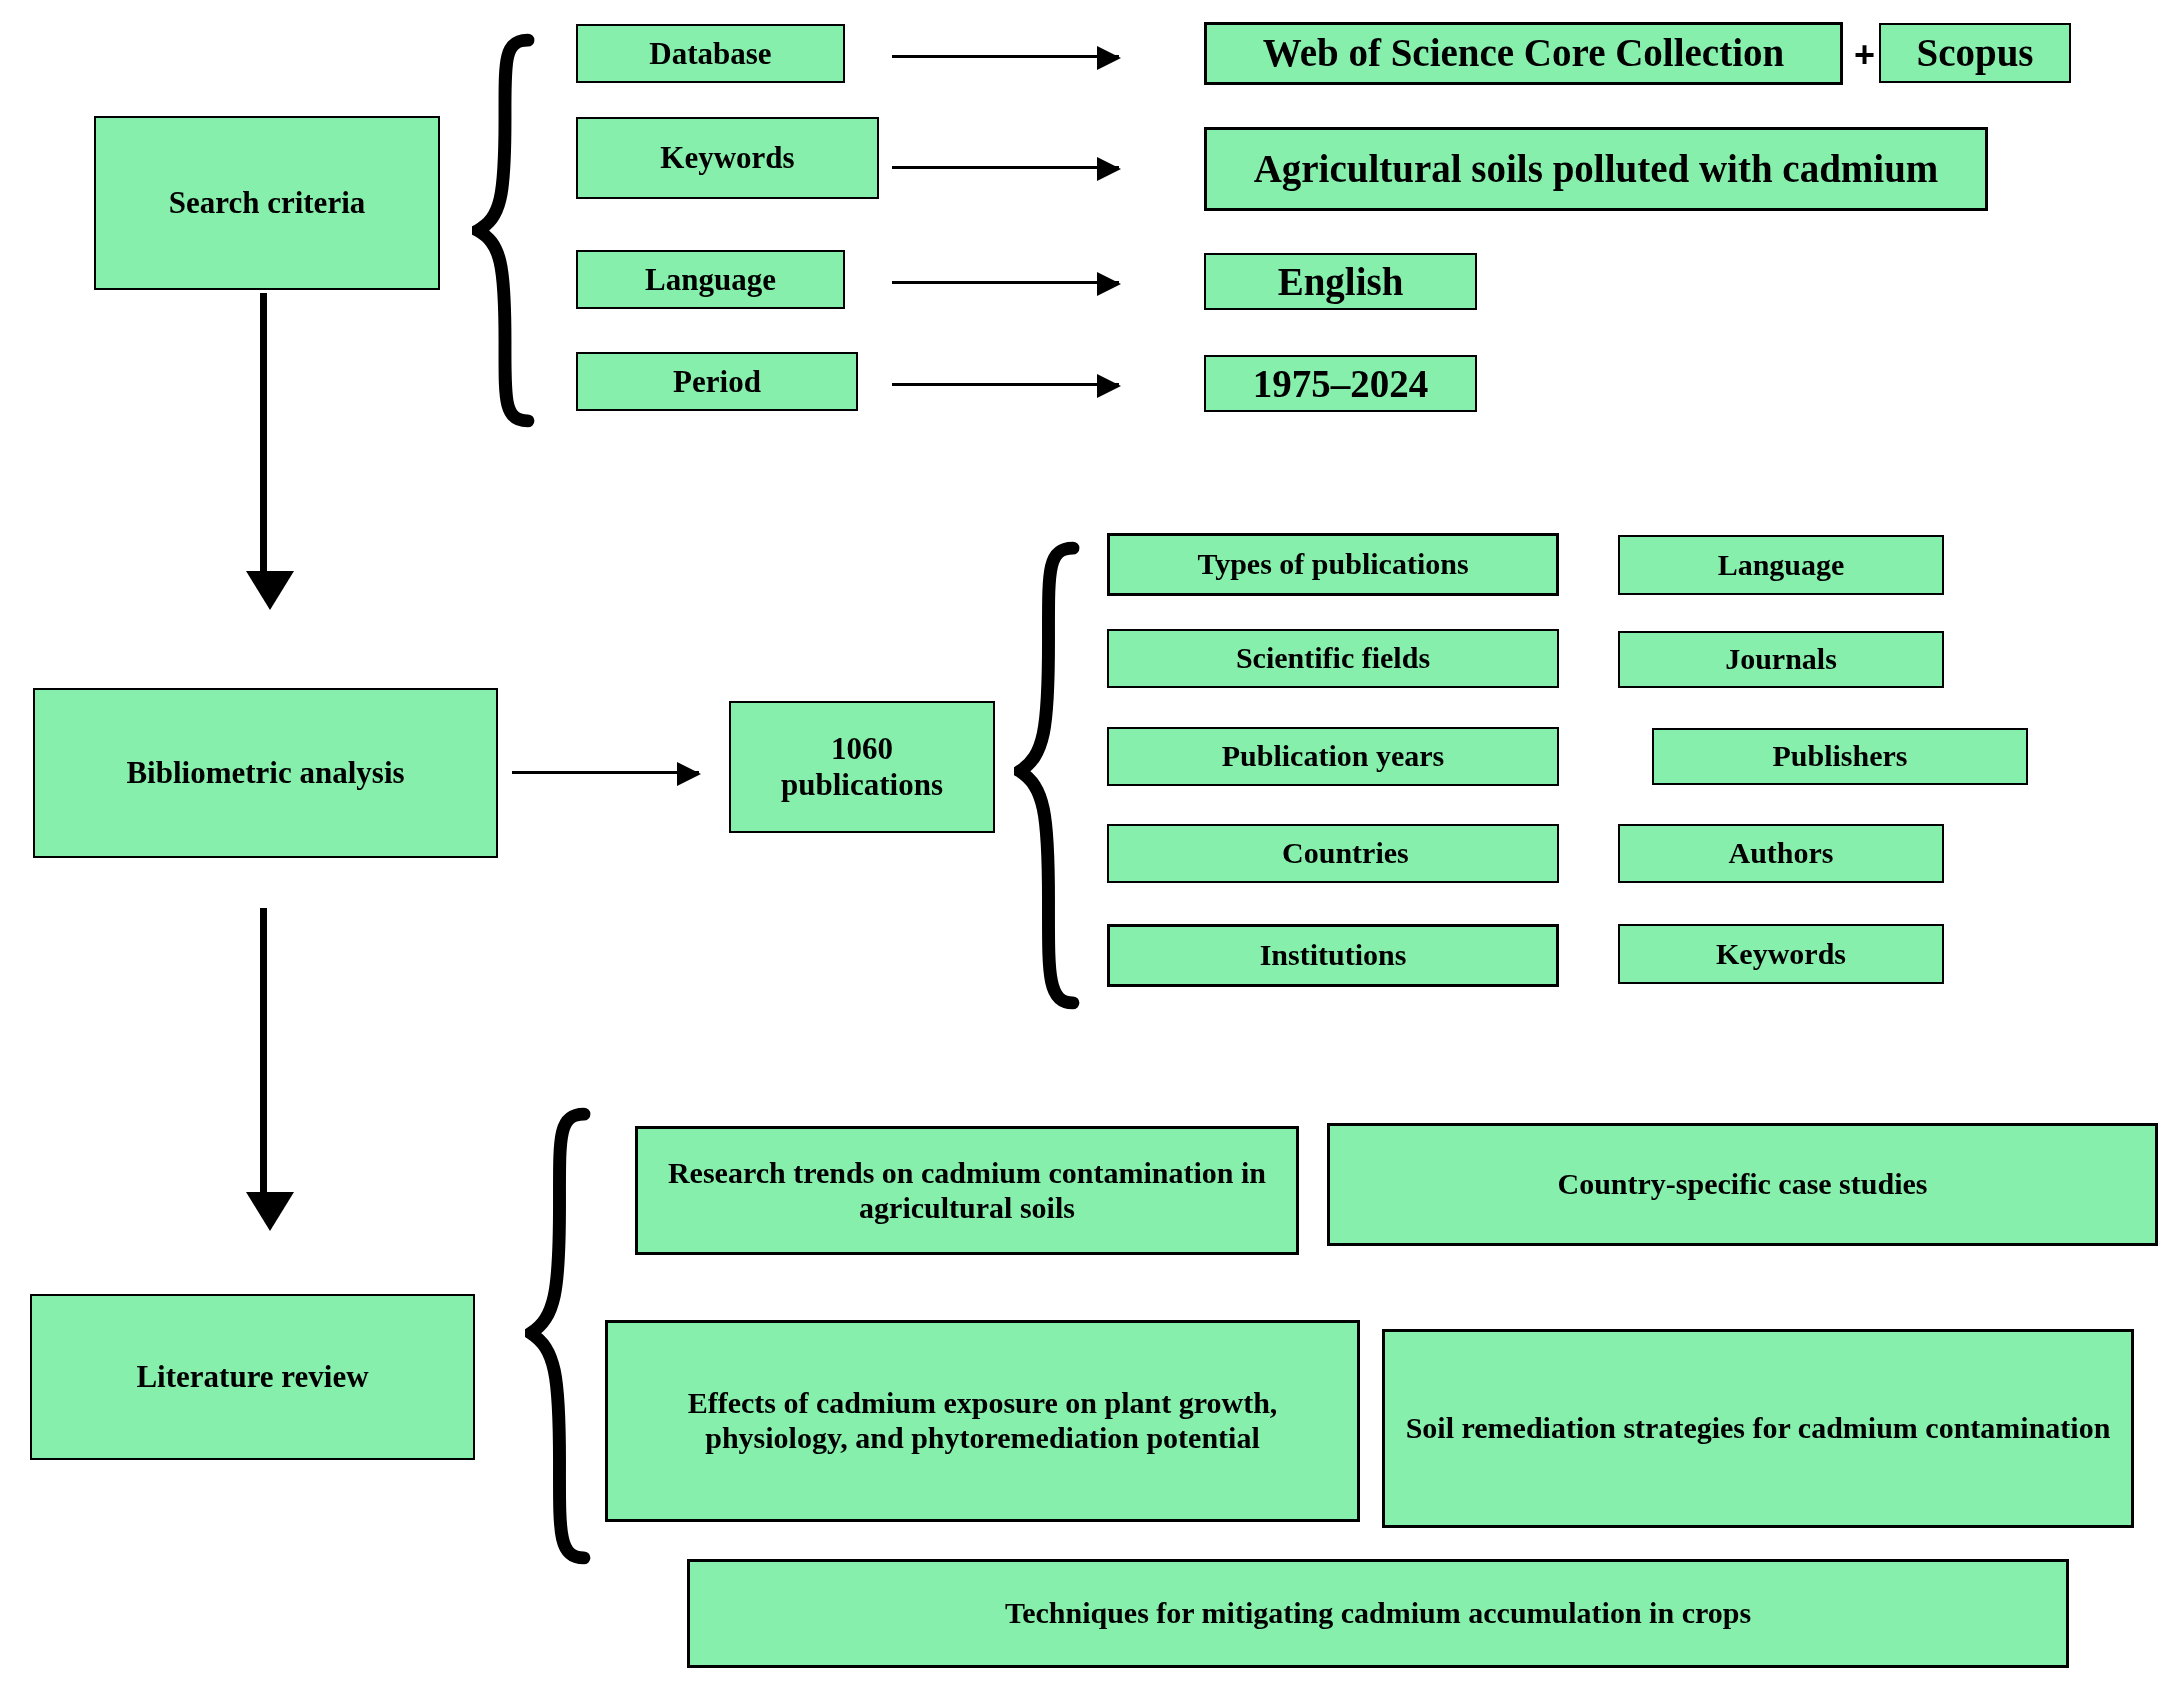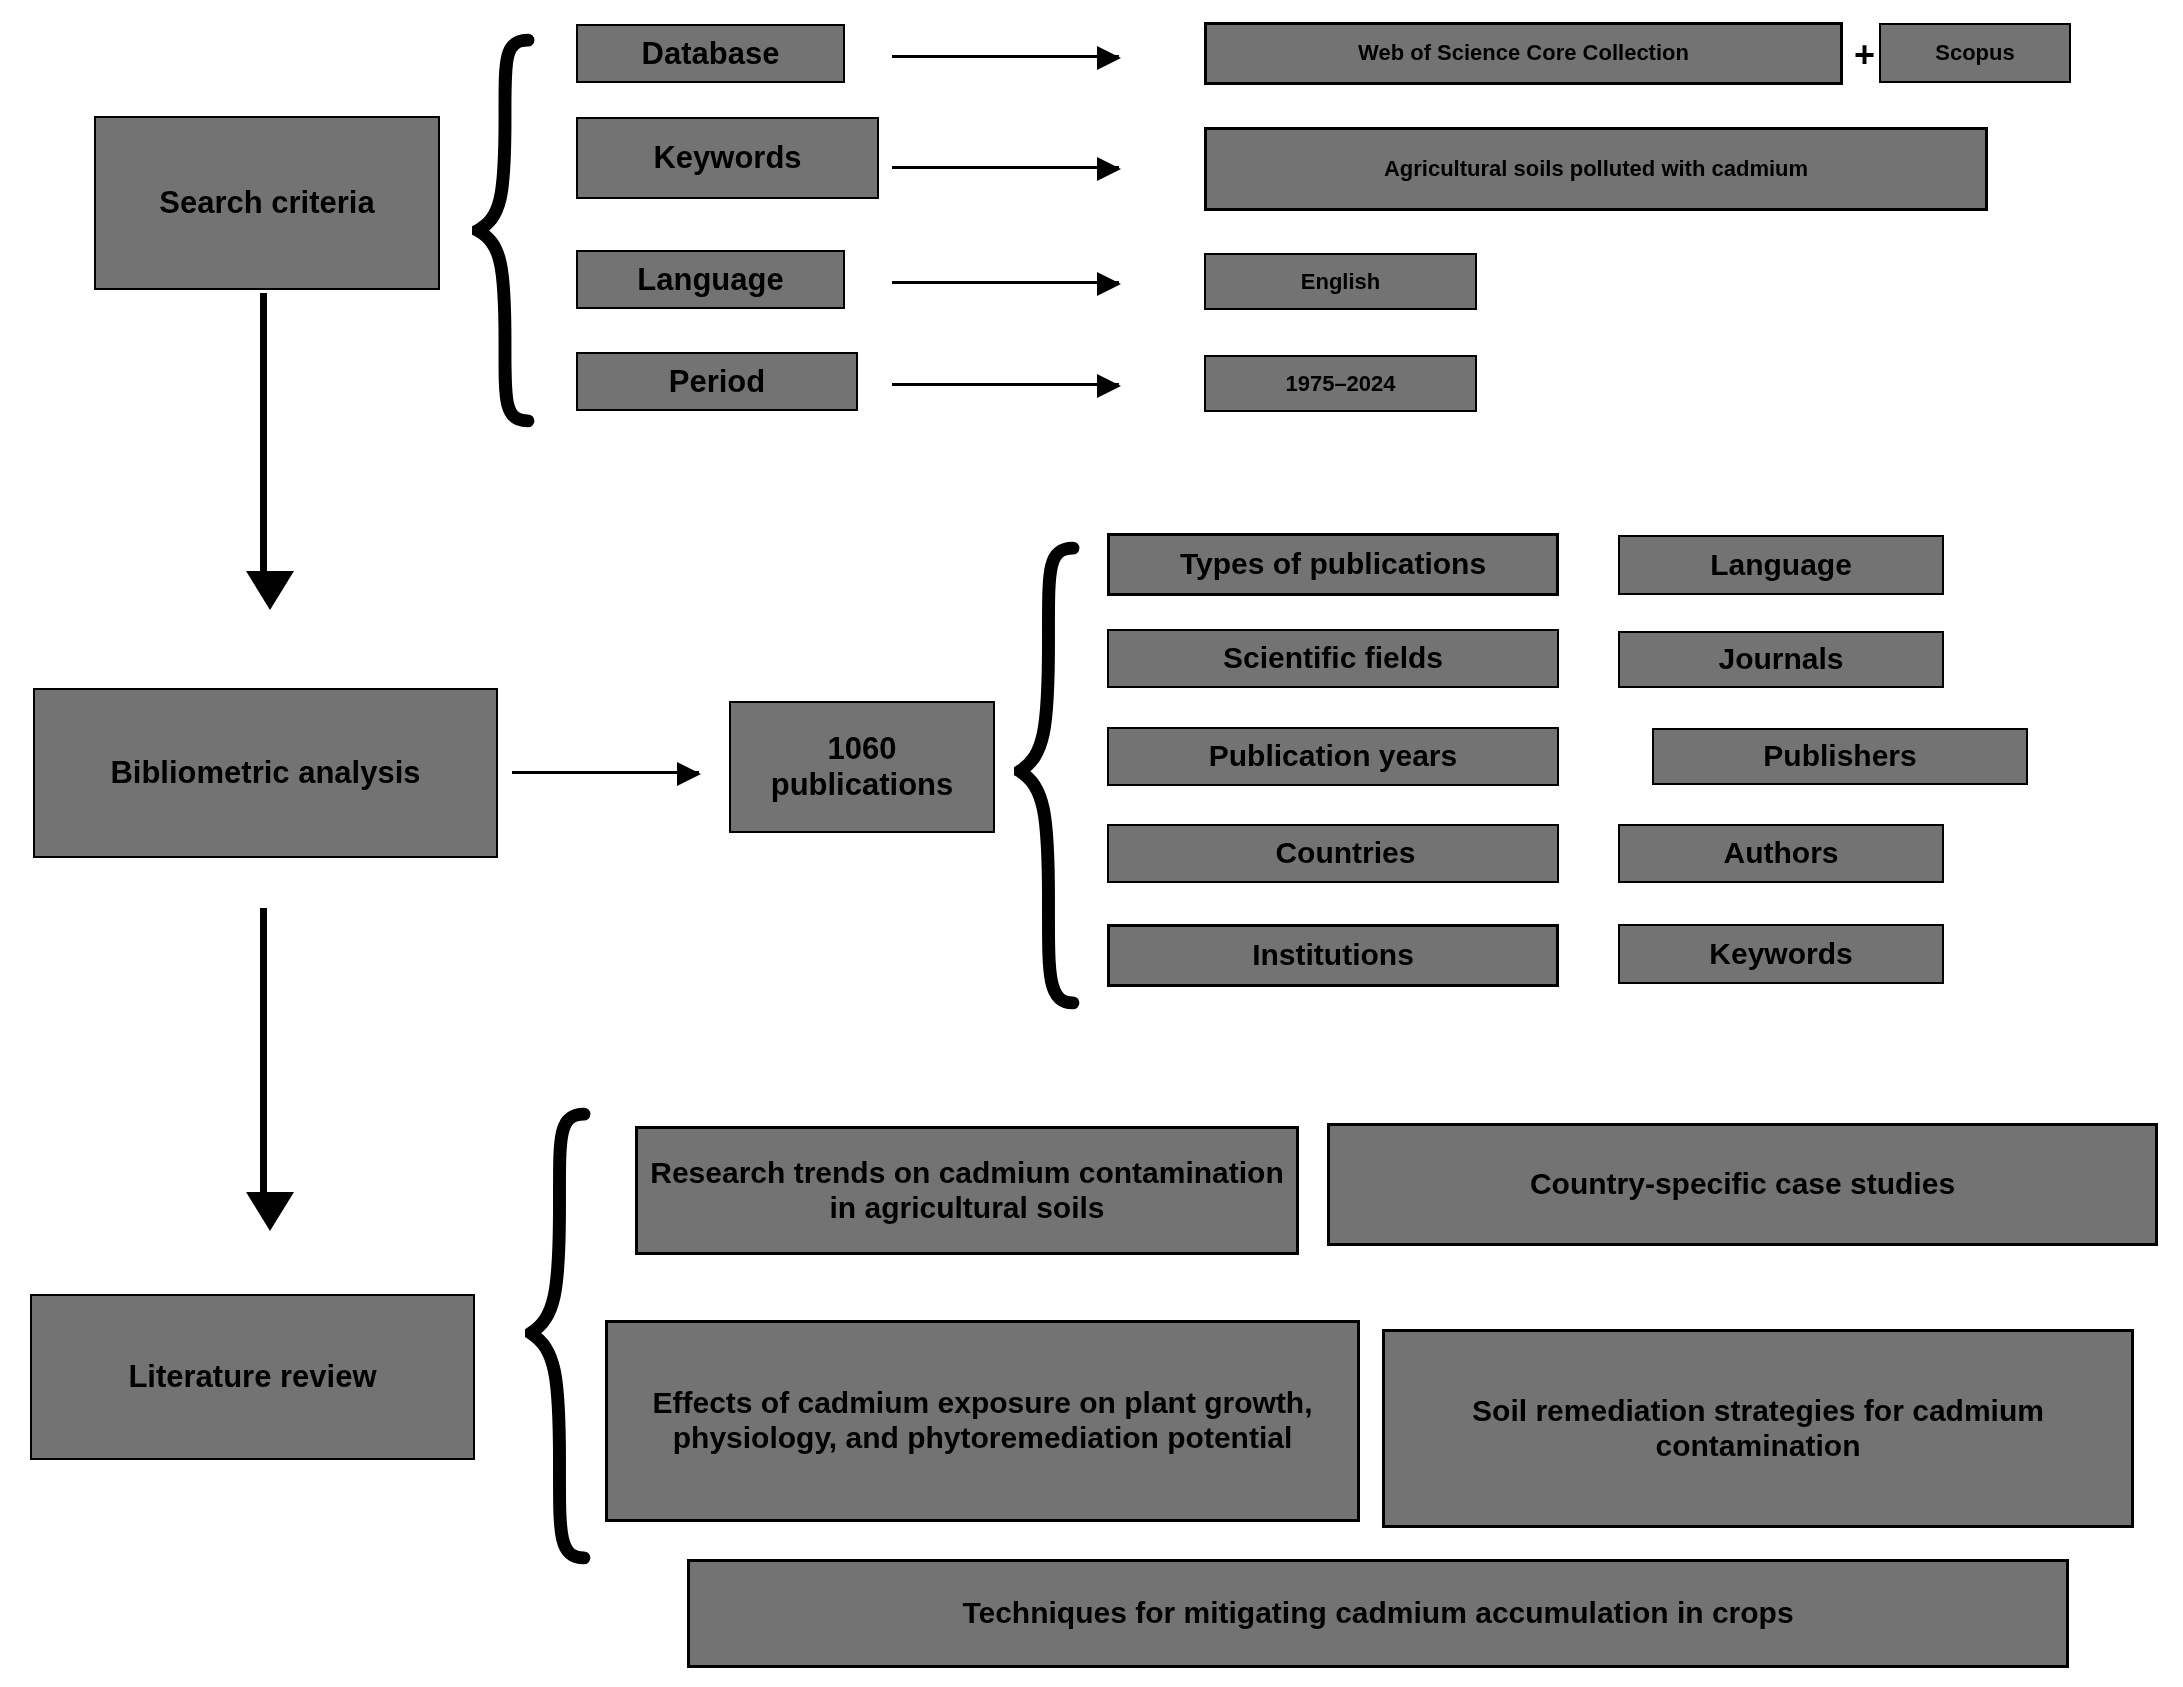--- a/index.html
+++ b/index.html
@@ -13,37 +13,38 @@
     height: 1688px;
     background: #ffffff;
     font-family: "Liberation Sans", sans-serif;
     overflow: hidden;
   }
   
   .node {
     position: absolute;
     box-sizing: border-box;
     border: 2.9px solid #000000;
-    background: #737373;
+    background: #86efac;
     display: flex;
     align-items: center;
     justify-content: center;
     text-align: center;
     color: #000000;
     font-weight: 700;
     line-height: 1.16;
     padding: 1.4px 7.2px;
+    font-family: Liberation Serif, serif;
   }
   .node.thin { border-width: 2.1px; }
   .node.heavy { border-width: 3.6px; }
 
   
   .t-stage  { font-size: 31px; }
   .t-crit   { font-size: 31px; }
-  .t-res    { font-size: 22px; }
+  .t-res    { font-size: 39px; }
   .t-cat    { font-size: 30px; }
   .t-topic  { font-size: 30px; }
   .t-count  { font-size: 31px; }
 
   
   .harrow {
     position: absolute;
     height: 0;
     border-top: 3.6px solid #000;
   }

